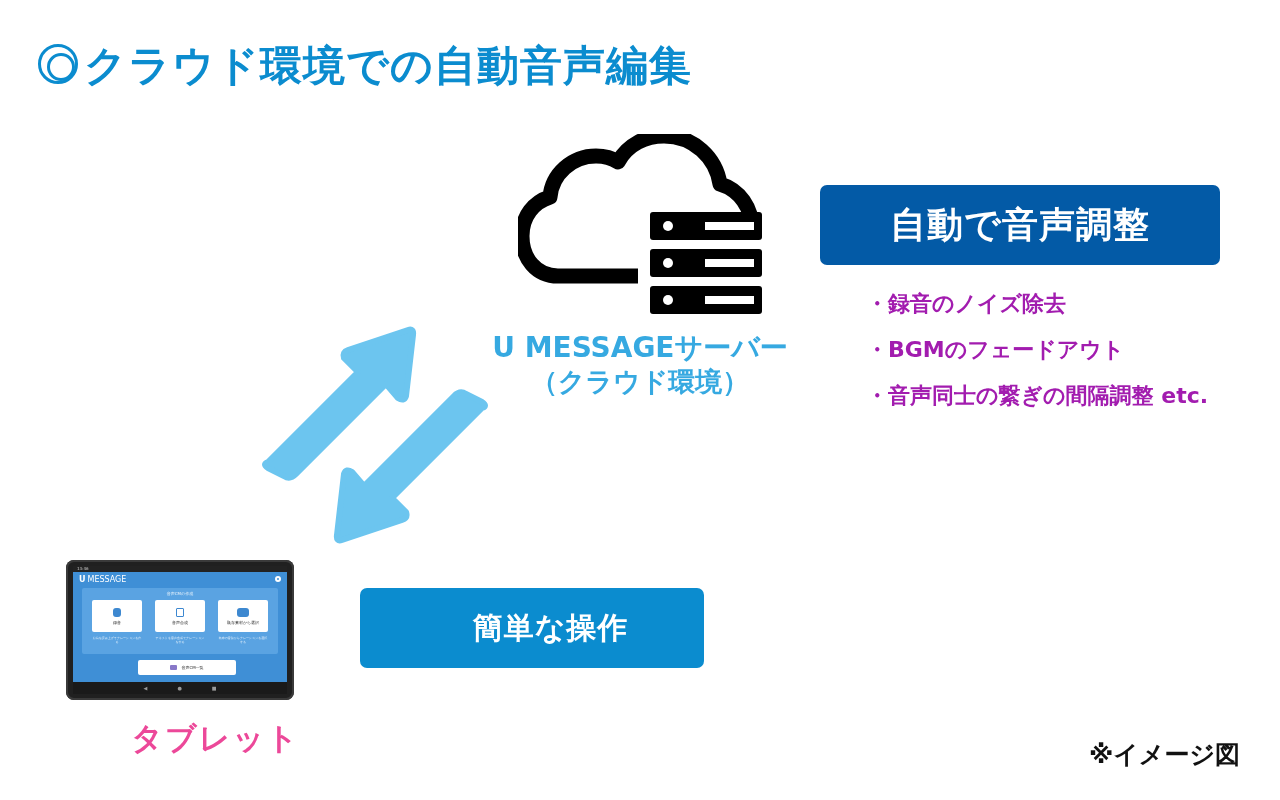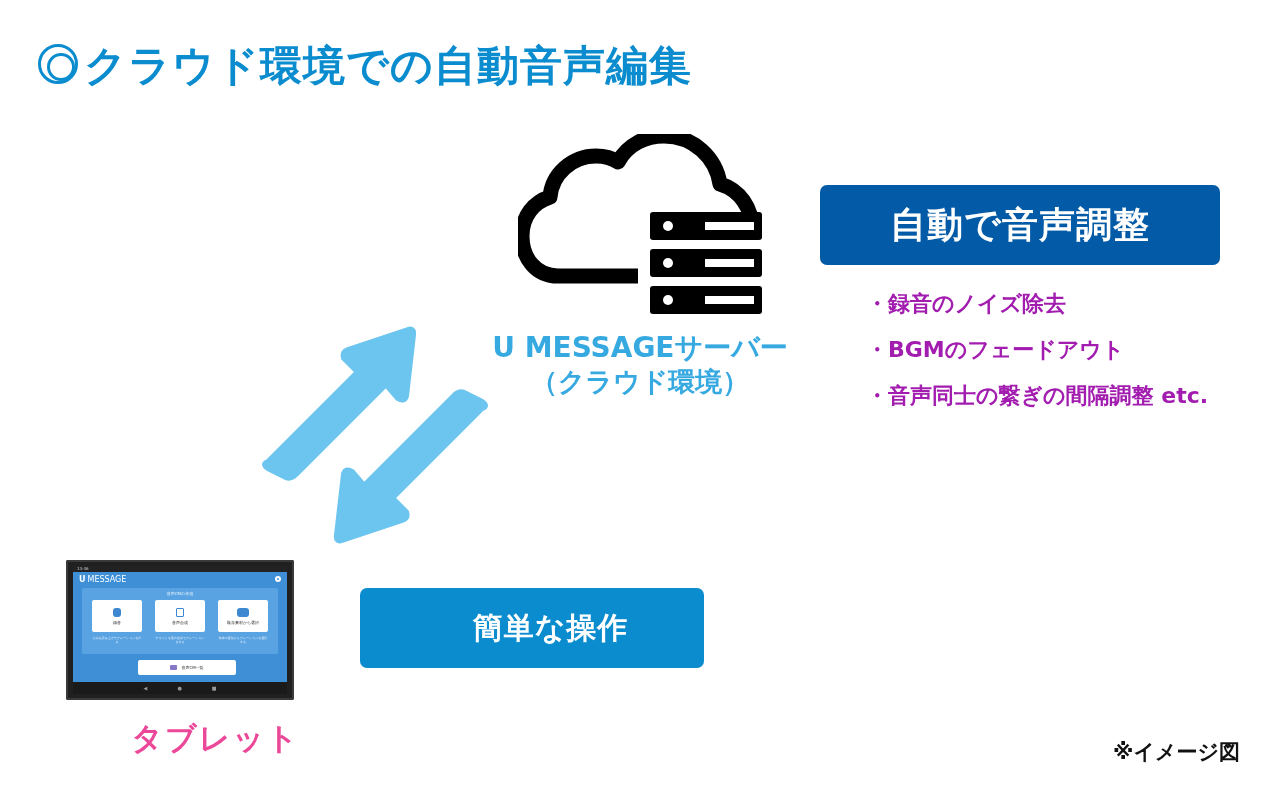--- a/index.html
+++ b/index.html
@@ -45,21 +45,21 @@
       position: absolute; left: 866px; top: 288px; list-style: none;
       color: #a21caf; font-size: 22px; font-weight: bold;
     }
     .feature-list li { height: 46px; line-height: 32px; white-space: nowrap; }
     .feature-list .bullet { display: inline-block; width: 22px; text-align: center; }
 
     .arrows { position: absolute; left: 250px; top: 320px; width: 250px; height: 230px; }
 
     .tablet {
       position: absolute; left: 66px; top: 560px; width: 228px; height: 140px;
-      background: #202020; border-radius: 2px;
+      background: #202020; border-radius: 8px;
       box-shadow: 0 0 0 2px #3a3a3a inset;
     }
     .tablet-screen {
       position: absolute; left: 7px; top: 6px; width: 214px; height: 128px;
       background: #3f8fd6; overflow: hidden;
     }
     .t-status { height: 6px; background: #222; font-size: 4px; color: #ccc; padding-left: 4px; line-height: 6px; }
     .t-header { height: 14px; display: flex; align-items: center; justify-content: space-between; padding: 0 6px; color: #fff; font-size: 8px; }
     .t-header b { font-weight: bold; margin-right: 2px; }
     .t-gear { width: 6px; height: 6px; border-radius: 50%; border: 2px solid #fff; }
@@ -89,21 +89,21 @@
 
     .easy-op {
       position: absolute; left: 360px; top: 588px; width: 344px; height: 80px;
       background: #0b8ccf; border-radius: 7px;
       color: #fff; font-size: 30px; font-weight: bold;
       display: flex; align-items: center; justify-content: center; letter-spacing: 1px; padding-left: 37px;
     }
 
     .image-note {
       position: absolute; right: 40px; top: 738px;
-      color: #111; font-size: 21px; font-weight: bold; white-space: nowrap;
+      color: #111; font-size: 25px; font-weight: bold; white-space: nowrap;
     }
   </style>
 </head>
 <body>
 
 <div class="stage">
 
   <h1 class="page-title">
     <span class="title-mark"></span><span>クラウド環境での自動音声編集</span>
   </h1>

